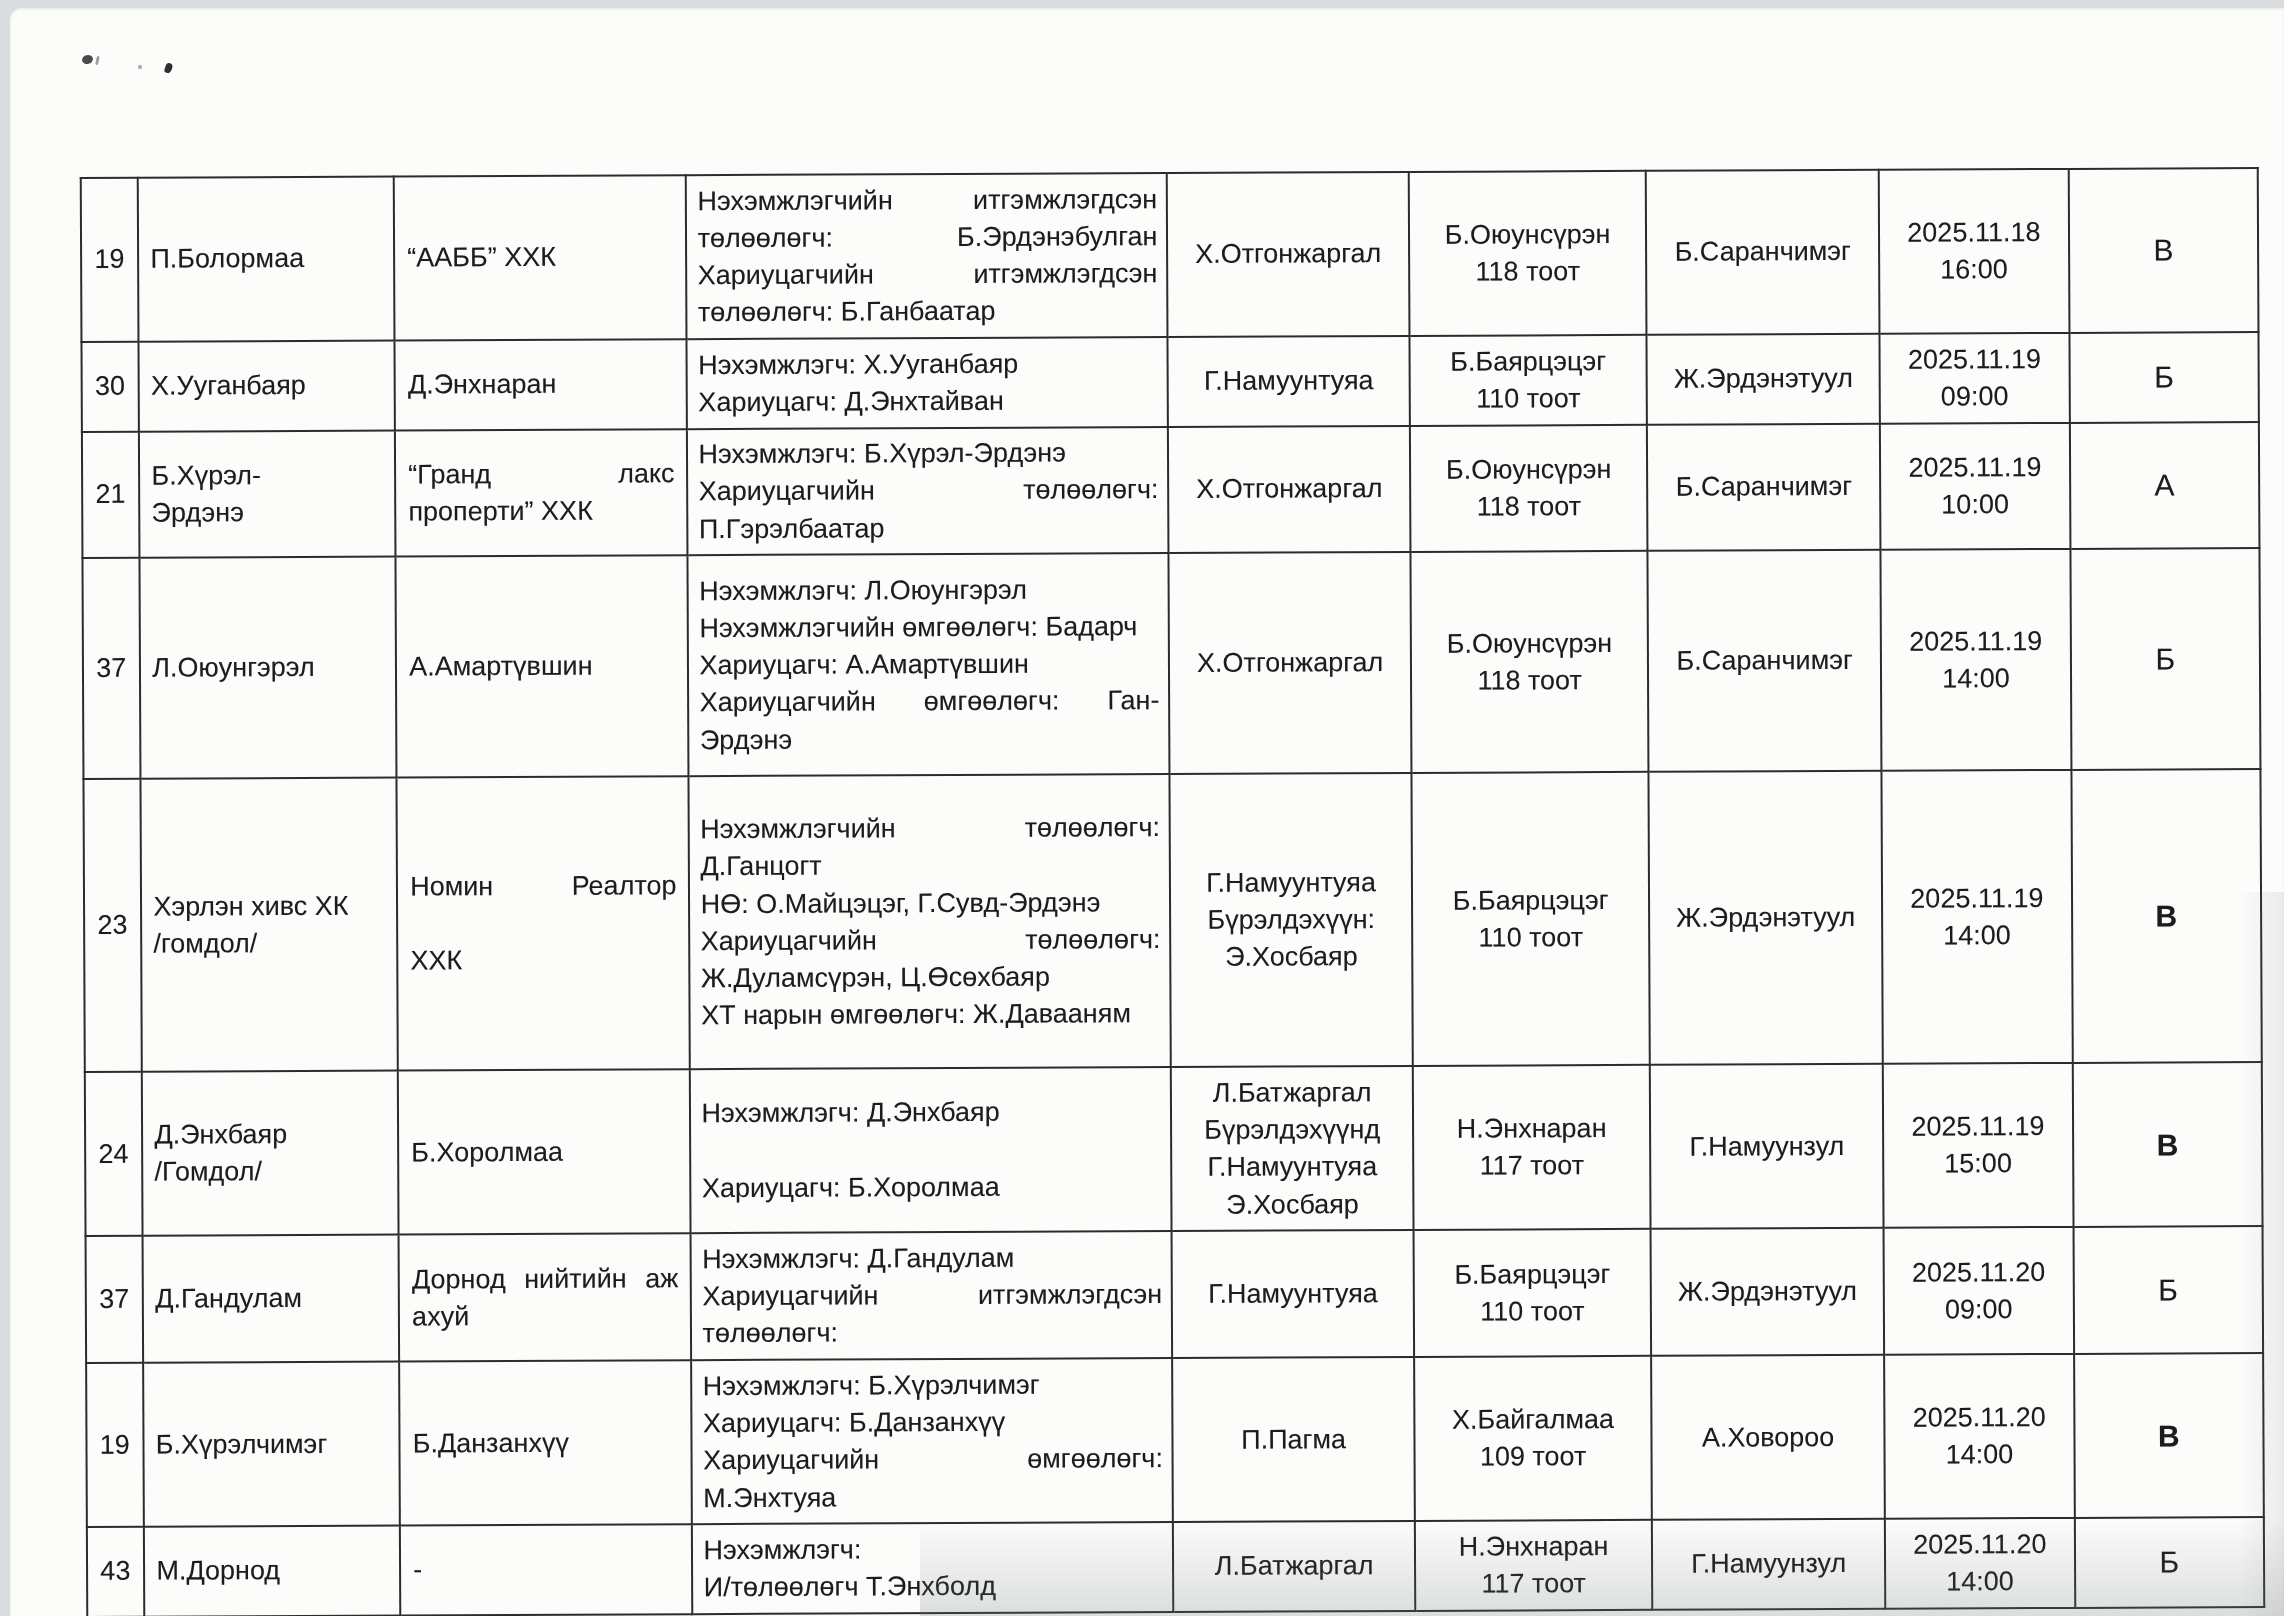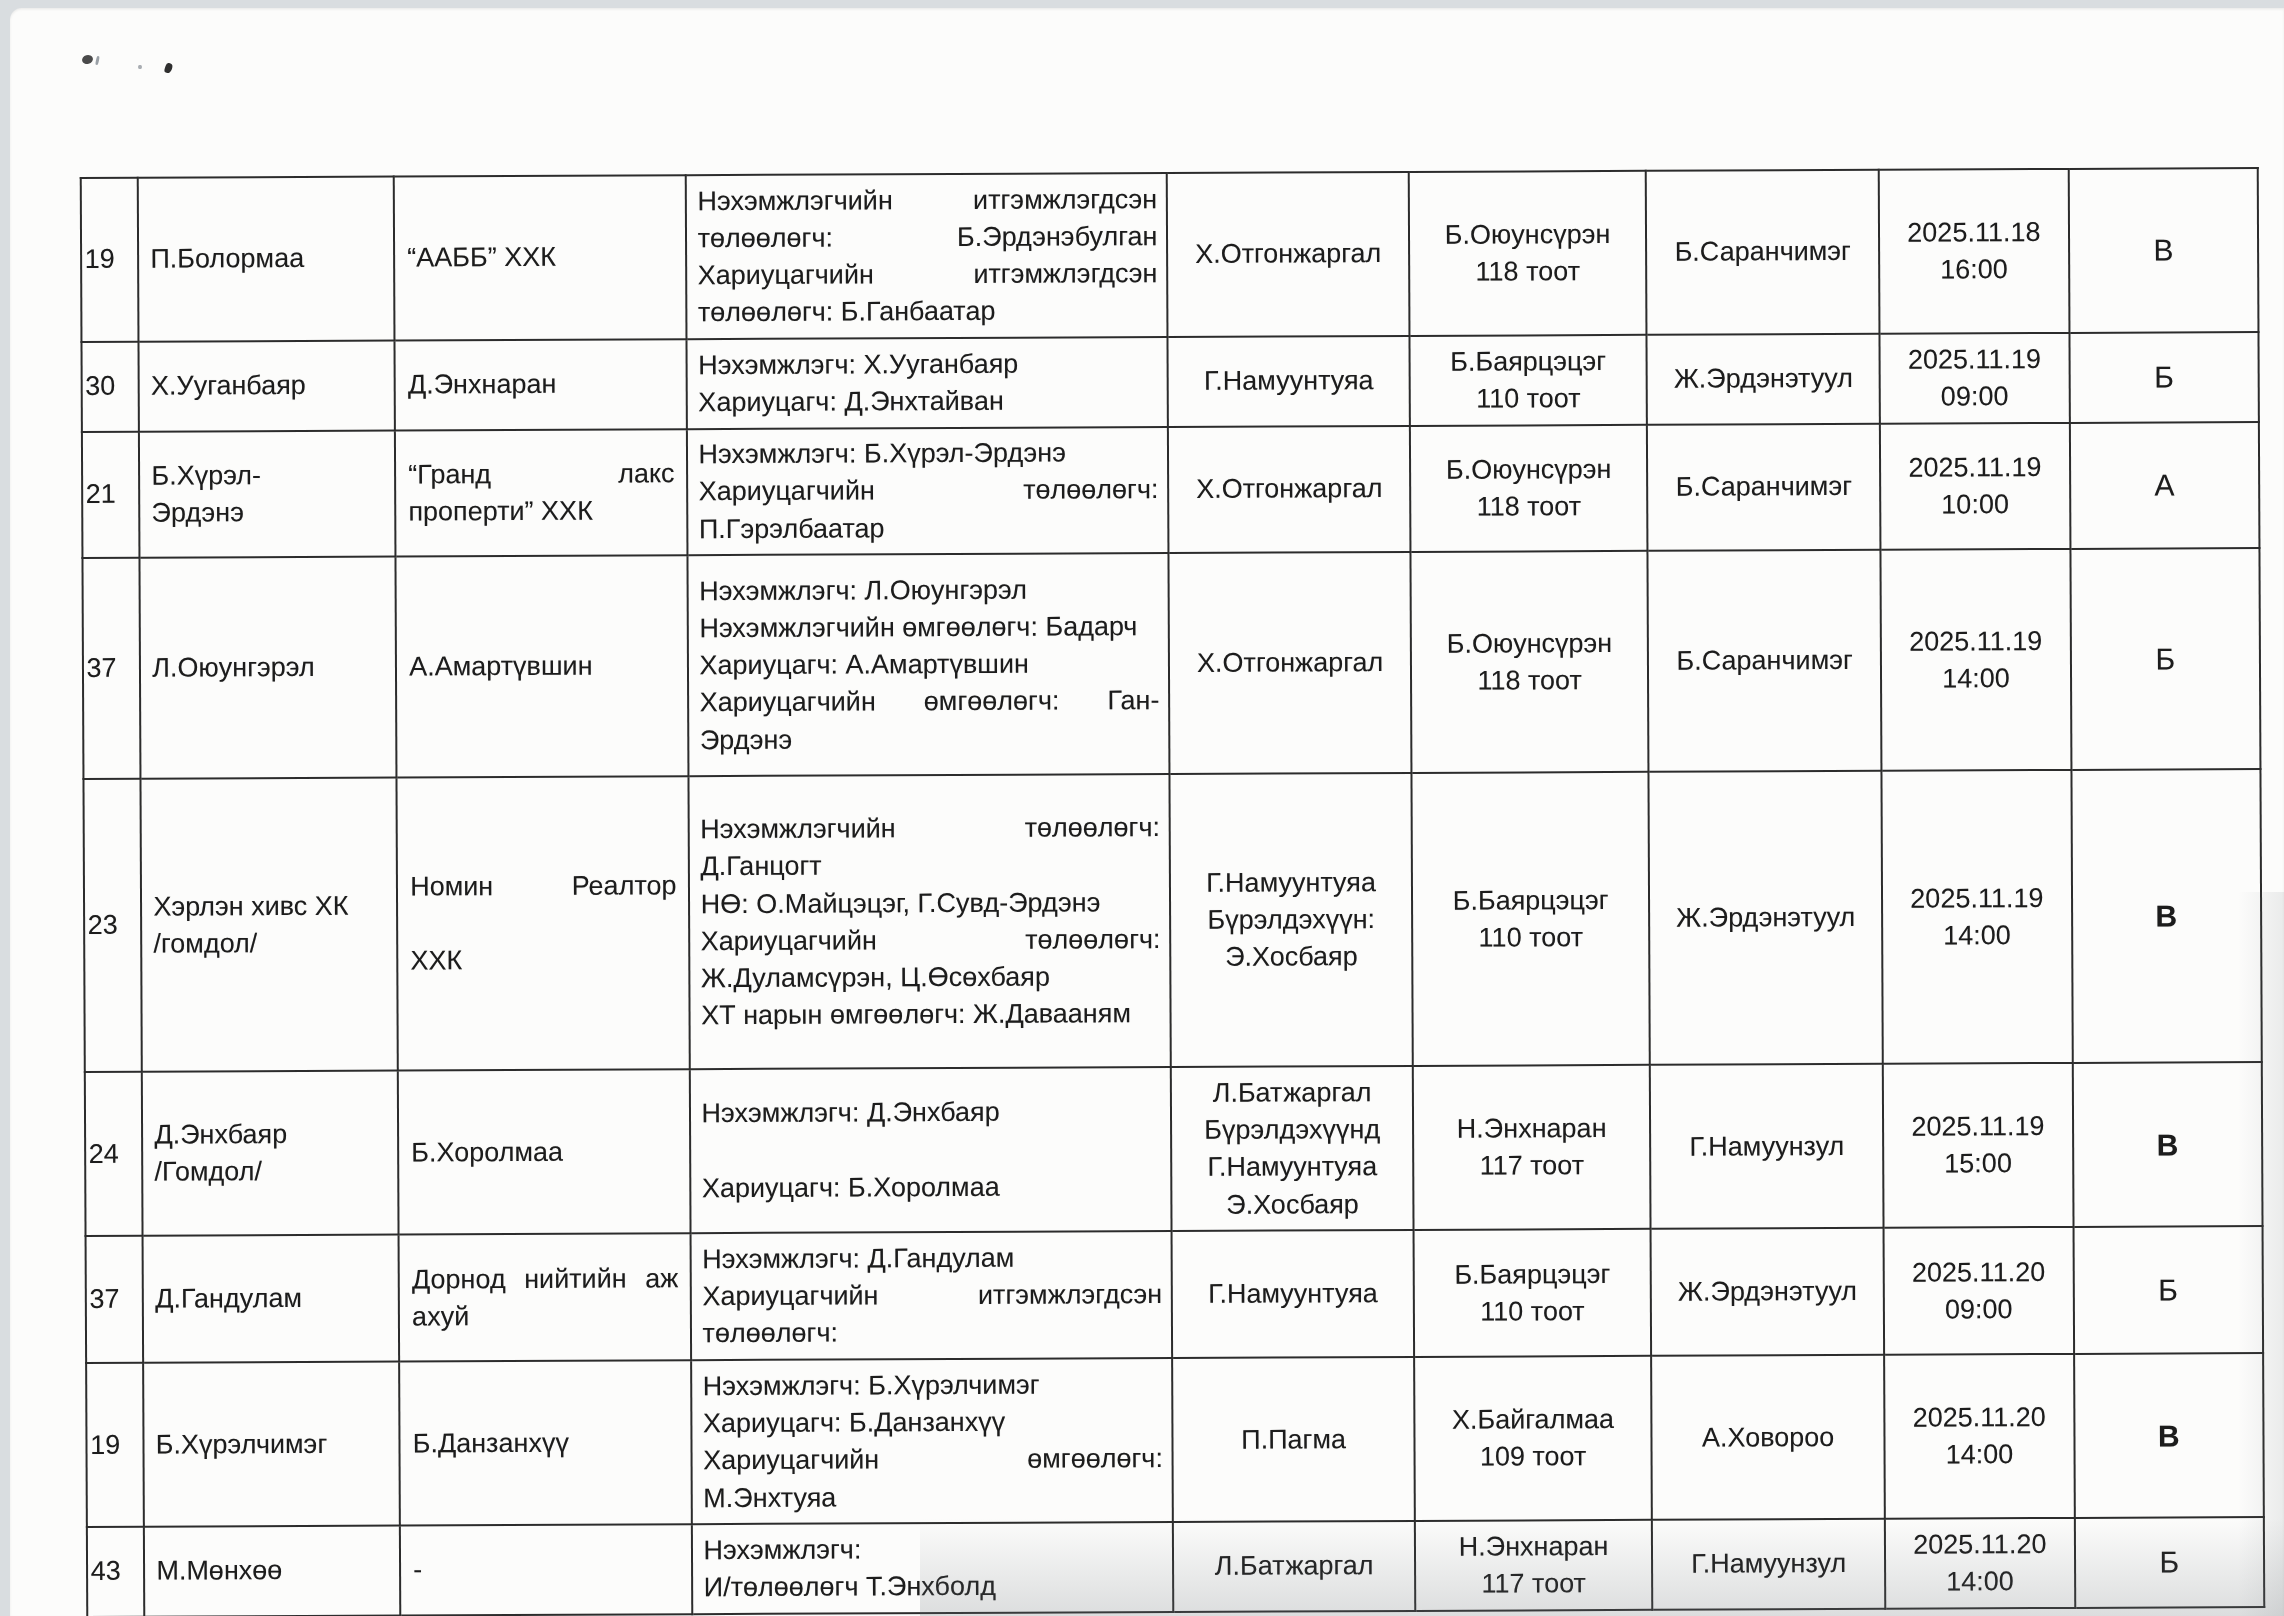--- a/index.html
+++ b/index.html
@@ -59,21 +59,21 @@
   tr:nth-child(1){height:145px;}
   tr:nth-child(2){height:85px;}
   tr:nth-child(3){height:107px;}
   tr:nth-child(4){height:221px;}
   tr:nth-child(5){height:293px;}
   tr:nth-child(6){height:153px;}
   tr:nth-child(7){height:127px;}
   tr:nth-child(8){height:137px;}
   tr:nth-child(9){height:72px;}
 
-  td.num{text-align:left;padding:3.9px 2.6px;}
+  td.num{text-align:center;padding:3.9px 2.6px;}
   td.plaintiff{white-space:pre-line;text-align:left;padding-left:11.7px;}
   td.defendant{white-space:pre-line;text-align:justify;padding-left:11.7px;padding-right:11.7px;}
   td.details{text-align:justify;padding-left:10.4px;padding-right:9px;}
   td.details p{margin:0;text-align:justify;}
   td.details p.gap-top{margin-top:38px;}
   td.defendant p{margin:0;}
   td.defendant p.jl{text-align:justify;text-align-last:justify;}
   td.center{text-align:center;white-space:pre-line;}
   td.letter{text-align:center;font-size:30px;}
   td.letter.bold span{font-weight:700;}
@@ -249,21 +249,21 @@
           <td class="center">Х.Байгалмаа
 109 тоот</td>
           <td class="center">А.Ховороо</td>
           <td class="center">2025.11.20
 14:00</td>
           <td class="letter bold"><span>В</span></td>
         </tr>
 
         <tr>
           <td class="num">43</td>
-          <td class="plaintiff">М.Мөнхөө</td>
+          <td class="plaintiff">М.Дорнод</td>
           <td class="defendant">-</td>
           <td class="details">
             <p>Нэхэмжлэгч:</p>
             <p>И/төлөөлөгч Т.Энхболд</p>
           </td>
           <td class="center">Л.Батжаргал</td>
           <td class="center">Н.Энхнаран
 117 тоот</td>
           <td class="center">Г.Намуунзул</td>
           <td class="center">2025.11.20

